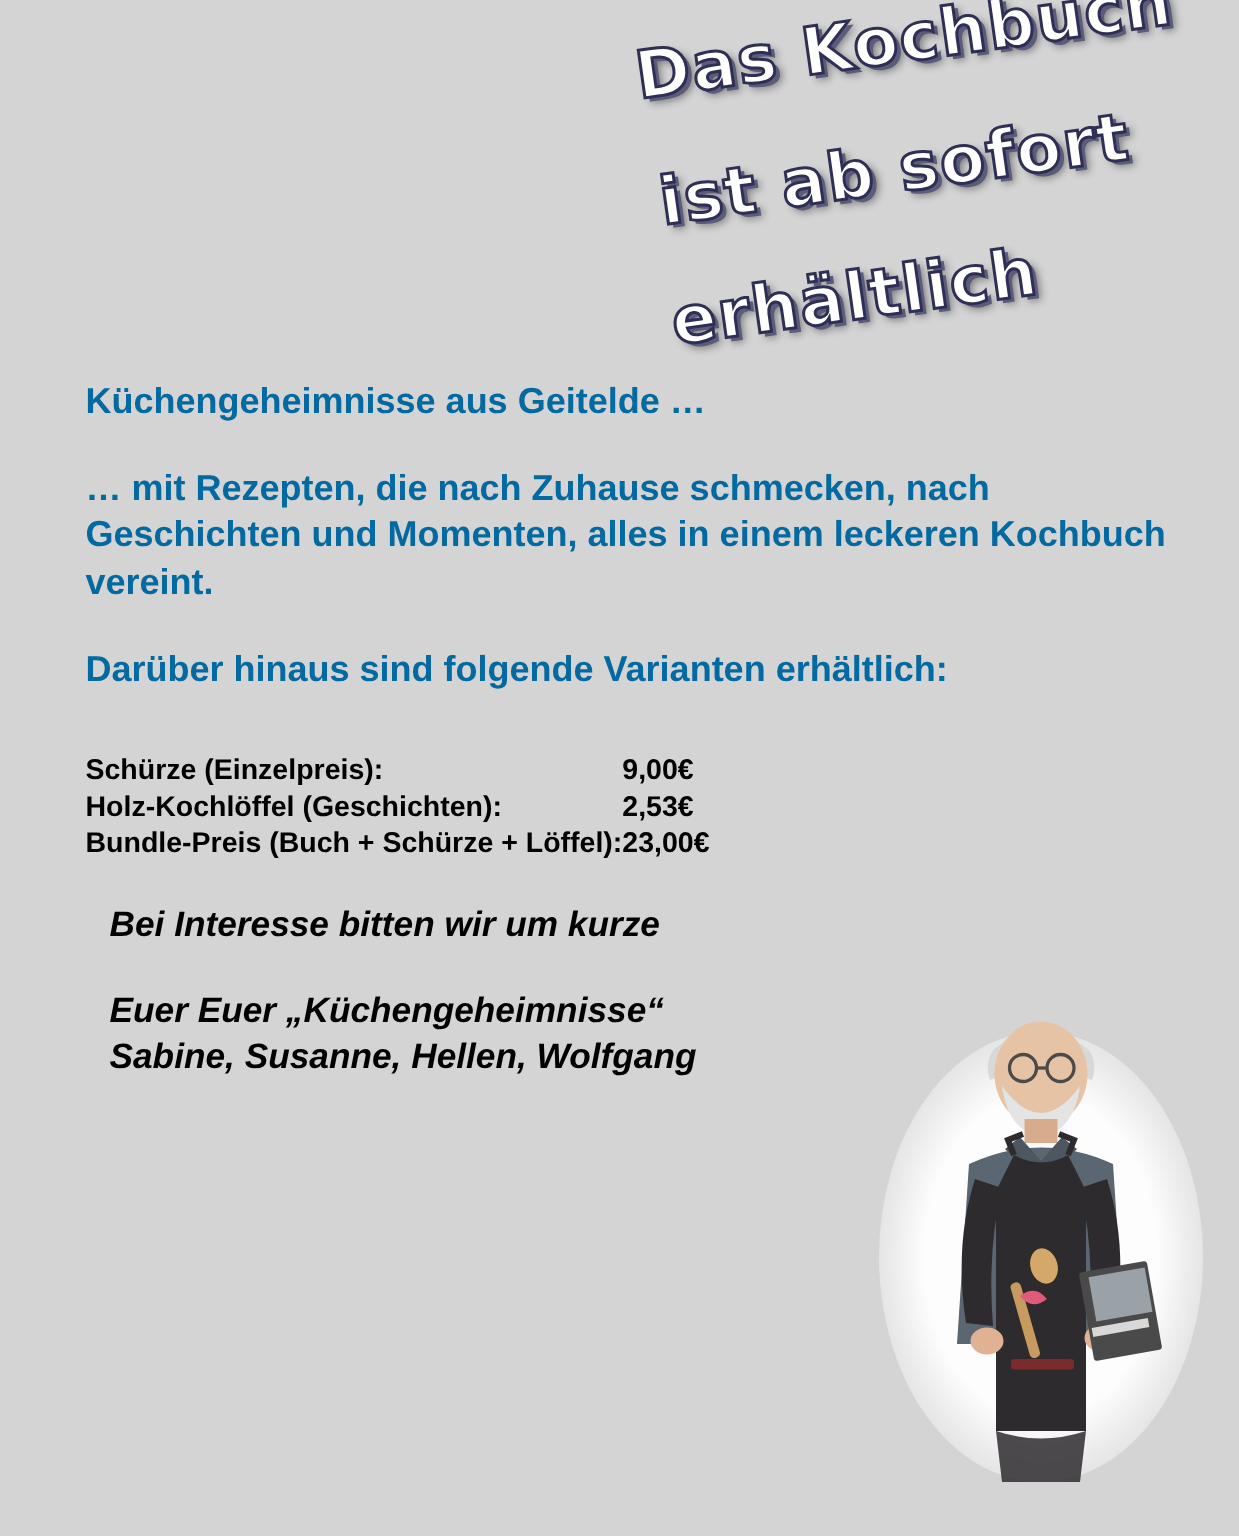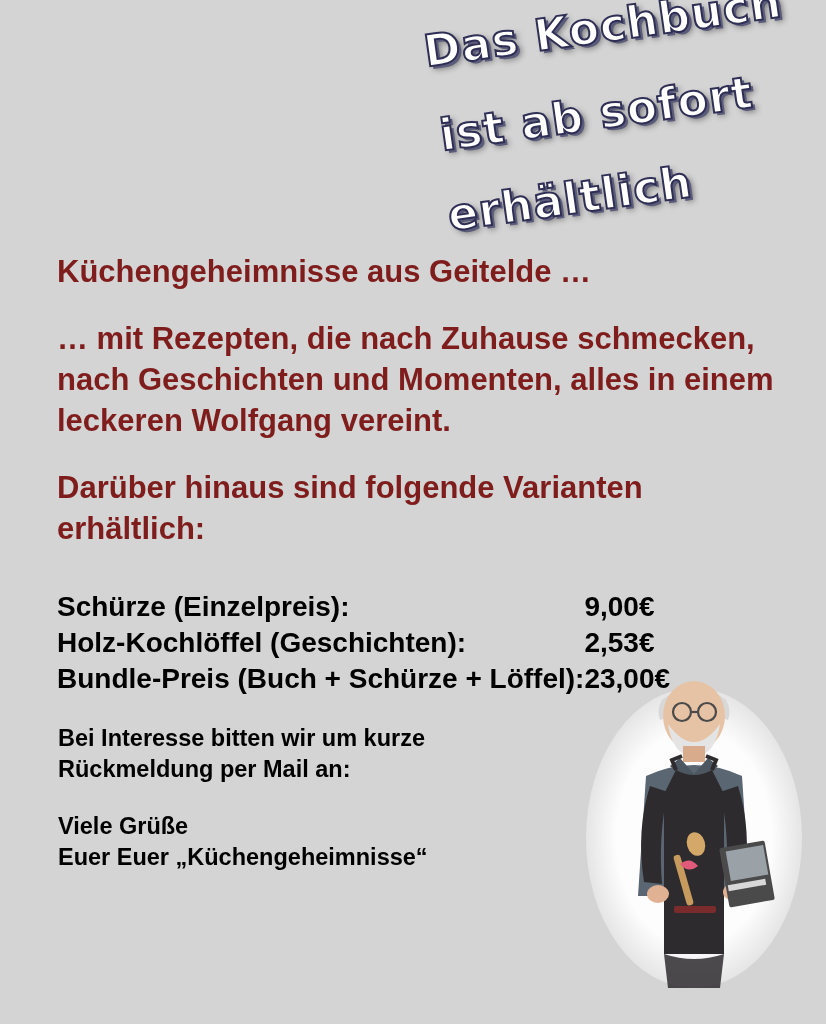--- a/index.html
+++ b/index.html
@@ -57,56 +57,57 @@
 
   
   .content {
     position: absolute;
     left: 57px;
     top: 252px;
     width: 730px;
   }
   .para {
     font-weight: 700;
-    font-size: 31px;
+    font-size: 24px;
     line-height: 1.32;
     margin: 0 0 26px 0;
-    color: #7f1d1d;
+    color: #0369a1;
   }
   .para.tight {
     margin-bottom: 40px;
   }
 
   
   .price-table {
     margin: 0 0 26px 0;
     border-collapse: collapse;
     font-weight: 700;
-    font-size: 28px;
+    font-size: 19px;
     line-height: 1.28;
   }
   .price-table td {
     padding: 0;
     white-space: nowrap;
   }
   .price-label {
     padding-right: 18px;
   }
   .price-value {
     text-align: left;
     width: 118px;
   }
 
   
   .block {
     font-weight: 700;
     font-size: 23.5px;
     line-height: 1.32;
-    margin: 0 0 26px 1px;
+    margin: 0 0 26px 16px;
     max-width: 540px;
+    font-style: italic;
   }
   .block div { white-space: nowrap; }
 
   
   .photo {
     position: absolute;
     right: 22px;
     bottom: 36px;
     width: 220px;
     height: 330px;
@@ -119,21 +120,21 @@
 <div class="headline">
   <div class="headline-line hl-1">Das Kochbuch</div>
   <div class="headline-line hl-2">ist ab sofort</div>
   <div class="headline-line hl-3">erhältlich</div>
 </div>
 
 <div class="content">
 
   <p class="para">Küchengeheimnisse aus Geitelde …</p>
 
-  <p class="para">… mit Rezepten, die nach Zuhause schmecken, nach Geschichten und Momenten, alles in einem leckeren Wolfgang vereint.</p>
+  <p class="para">… mit Rezepten, die nach Zuhause schmecken, nach Geschichten und Momenten, alles in einem leckeren Kochbuch vereint.</p>
 
 
   <p class="para tight">Darüber hinaus sind folgende Varianten erhältlich:</p>
 
   <table class="price-table">
     <tbody>
       <tr>
         <td class="price-label">Schürze (Einzelpreis):</td>
         <td class="price-value">9,00€</td>
       </tr>
@@ -143,26 +144,25 @@
       </tr>
       <tr>
         <td class="price-label">Bundle-Preis (Buch + Schürze + Löffel):</td>
         <td class="price-value">23,00€</td>
       </tr>
     </tbody>
   </table>
 
   <div class="block">
     <div>Bei Interesse bitten wir um kurze</div>
-    <div>Rückmeldung per Mail an:</div>
   </div>
 
   <div class="block">
-    <div>Viele Grüße</div>
     <div>Euer Euer „Küchengeheimnisse“</div>
+    <div>Sabine, Susanne, Hellen, Wolfgang</div>
   </div>
 
 </div>
 
 <div class="photo">
   <svg width="220" height="330" viewBox="0 0 220 330" xmlns="http://www.w3.org/2000/svg">
     <defs>
       <radialGradient id="glow" cx="50%" cy="50%" r="60%">
         <stop offset="60%" stop-color="#ffffff" stop-opacity="0.95"></stop>
         <stop offset="100%" stop-color="#ffffff" stop-opacity="0"></stop>

